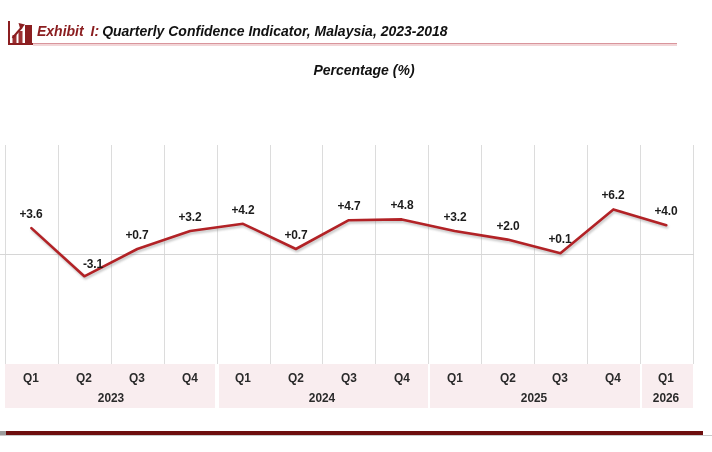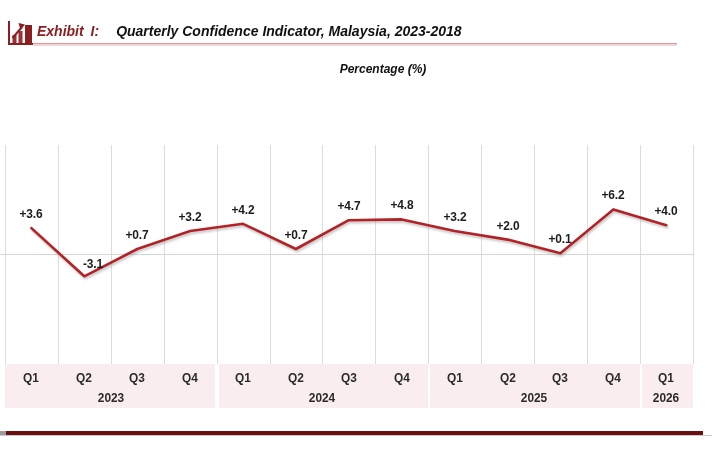--- a/index.html
+++ b/index.html
@@ -6,29 +6,29 @@
   #page{
     position:relative;width:712px;height:452px;background:#ffffff;
     font-family:"Liberation Sans",sans-serif;overflow:hidden;
   }
   
   #exhibit-icon{position:absolute;left:8px;top:21px;width:26px;height:24px;}
   #header-titles{
     position:absolute;left:37px;top:23px;white-space:nowrap;
     font-size:14px;font-weight:bold;font-style:italic;color:#111;
   }
-  #exhibit-label{color:var(--accent,#8b1e20);word-spacing:3px;margin-right:17px;text-align:center;}
+  #exhibit-label{color:var(--accent,#8b1e20);word-spacing:3px;margin-right:3px;text-align:center;}
   #header-rule{
     position:absolute;left:33px;top:43px;width:644px;height:2px;
     background:#f2d6d8;border-top:1px solid #d9959c;
   }
   
   #axis-title{
-    position:absolute;left:383px;top:62px;transform:translateX(-50%);
-    font-size:12px;font-weight:bold;font-style:italic;color:#111;white-space:nowrap;
+    position:absolute;left:364px;top:62px;transform:translateX(-50%);
+    font-size:14px;font-weight:bold;font-style:italic;color:#111;white-space:nowrap;
   }
   
   .gridline{position:absolute;top:145px;height:219px;width:1px;background:#dcdcdc;}
   #zero-line{position:absolute;left:0;top:254px;width:694px;height:1px;background:#d6d6d6;}
   #line-svg{
     position:absolute;left:0;top:0;width:712px;height:452px;pointer-events:none;
     filter:drop-shadow(1.5px 2px 1px rgba(125,125,125,0.45));
   }
   .point-label{
     position:absolute;font-size:13px;font-weight:bold;color:#1c1c1c;

